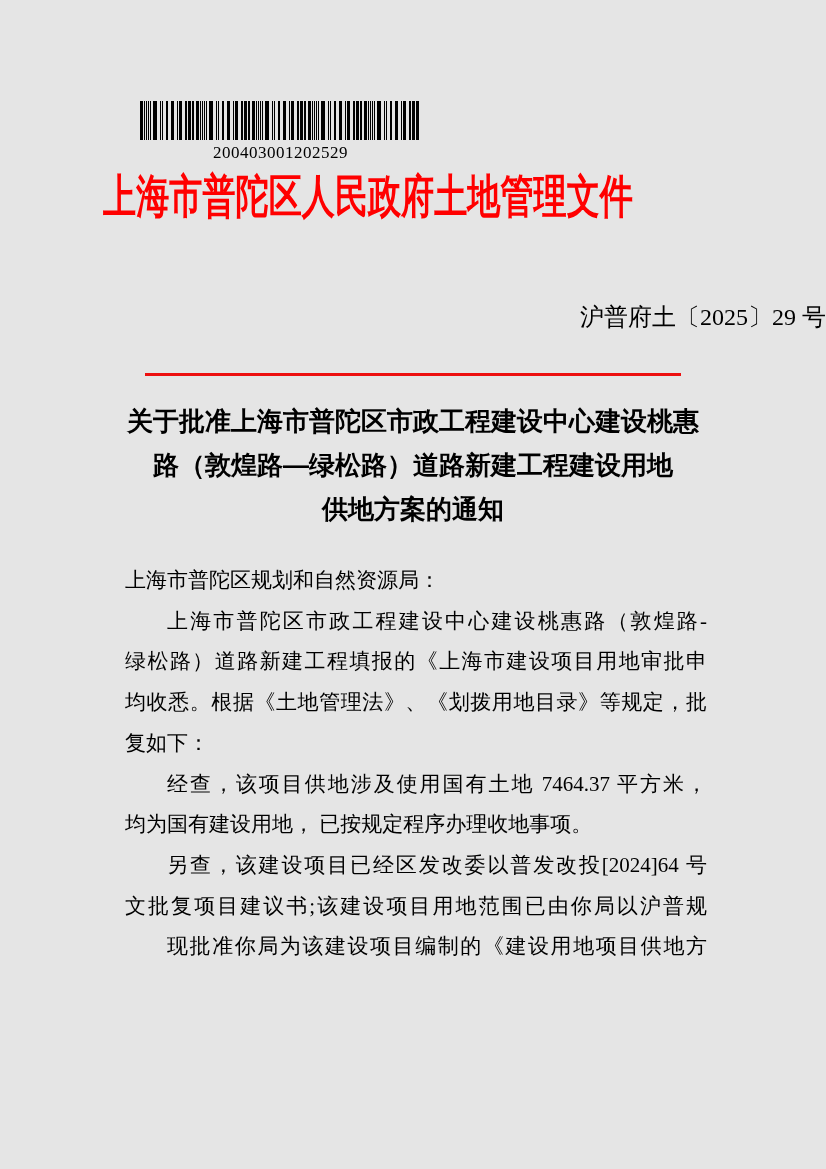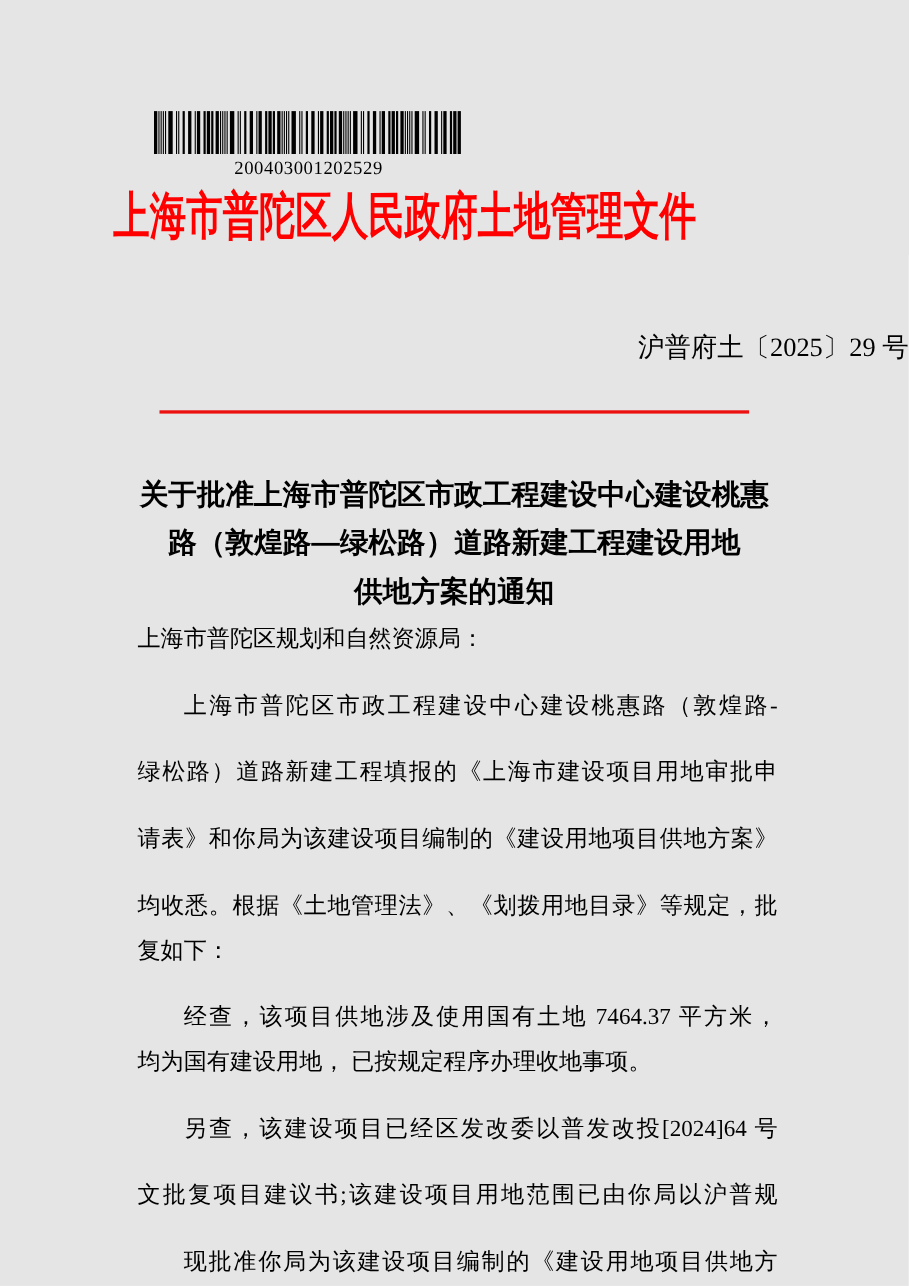--- a/index.html
+++ b/index.html
@@ -53,31 +53,31 @@
   .red-line {
     position: absolute; left: 145px; top: 373px;
     width: 536px; height: 3px;
   }
   
   .notice-title {
     position: absolute; left: 0; top: 399px; width: 826px;
     text-align: center;
     font-family: "Liberation Sans", sans-serif;
     font-weight: bold;
-    font-size: 26px; line-height: 44px; margin-top: 28px;
+    font-size: 26px; line-height: 44px;
   }
   
   .doc-body {
     position: absolute; left: 125px; top: 560px;
     width: 582px;
     font-family: "Liberation Serif", serif;
     font-size: 21px; line-height: 40.7px;
   }
   .body-line { white-space: pre-wrap; }
-  .body-line.j { text-align: justify; text-align-last: justify; margin-top: 20px; }
+  .body-line.j { text-align: justify; text-align-last: justify; }
   .body-line.ind { text-indent: 42px; }
 </style>
 </head>
 <body>
 
 <div class="page">
 
   <div class="barcode"><span class="bar" style="width: 3px; margin-right: 1px;"></span><span class="bar" style="width: 1px; margin-right: 1px;"></span><span class="bar" style="width: 1px; margin-right: 1px;"></span><span class="bar" style="width: 1px; margin-right: 1px;"></span><span class="bar" style="width: 1px; margin-right: 2px;"></span><span class="bar" style="width: 4px; margin-right: 3px;"></span><span class="bar" style="width: 1px; margin-right: 1px;"></span><span class="bar" style="width: 1px; margin-right: 3px;"></span><span class="bar" style="width: 2px; margin-right: 3px;"></span><span class="bar" style="width: 3px; margin-right: 3px;"></span><span class="bar" style="width: 1px; margin-right: 1px;"></span><span class="bar" style="width: 3px; margin-right: 3px;"></span><span class="bar" style="width: 2px; margin-right: 1px;"></span><span class="bar" style="width: 3px; margin-right: 1px;"></span><span class="bar" style="width: 2px; margin-right: 2px;"></span><span class="bar" style="width: 3px; margin-right: 1px;"></span><span class="bar" style="width: 1px; margin-right: 1px;"></span><span class="bar" style="width: 1px; margin-right: 1px;"></span><span class="bar" style="width: 1px; margin-right: 1px;"></span><span class="bar" style="width: 1px; margin-right: 2px;"></span><span class="bar" style="width: 4px; margin-right: 3px;"></span><span class="bar" style="width: 1px; margin-right: 1px;"></span><span class="bar" style="width: 1px; margin-right: 3px;"></span><span class="bar" style="width: 2px; margin-right: 3px;"></span><span class="bar" style="width: 3px; margin-right: 3px;"></span><span class="bar" style="width: 1px; margin-right: 1px;"></span><span class="bar" style="width: 3px; margin-right: 3px;"></span><span class="bar" style="width: 2px; margin-right: 1px;"></span><span class="bar" style="width: 3px; margin-right: 1px;"></span><span class="bar" style="width: 2px; margin-right: 2px;"></span><span class="bar" style="width: 3px; margin-right: 1px;"></span><span class="bar" style="width: 1px; margin-right: 1px;"></span><span class="bar" style="width: 1px; margin-right: 1px;"></span><span class="bar" style="width: 1px; margin-right: 1px;"></span><span class="bar" style="width: 1px; margin-right: 2px;"></span><span class="bar" style="width: 4px; margin-right: 3px;"></span><span class="bar" style="width: 1px; margin-right: 1px;"></span><span class="bar" style="width: 1px; margin-right: 3px;"></span><span class="bar" style="width: 2px; margin-right: 3px;"></span><span class="bar" style="width: 3px; margin-right: 3px;"></span><span class="bar" style="width: 1px; margin-right: 1px;"></span><span class="bar" style="width: 3px; margin-right: 3px;"></span><span class="bar" style="width: 2px; margin-right: 1px;"></span><span class="bar" style="width: 3px; margin-right: 1px;"></span><span class="bar" style="width: 2px; margin-right: 2px;"></span><span class="bar" style="width: 3px; margin-right: 1px;"></span><span class="bar" style="width: 1px; margin-right: 1px;"></span><span class="bar" style="width: 1px; margin-right: 1px;"></span><span class="bar" style="width: 1px; margin-right: 1px;"></span><span class="bar" style="width: 1px; margin-right: 2px;"></span><span class="bar" style="width: 4px; margin-right: 3px;"></span><span class="bar" style="width: 1px; margin-right: 1px;"></span><span class="bar" style="width: 1px; margin-right: 3px;"></span><span class="bar" style="width: 2px; margin-right: 3px;"></span><span class="bar" style="width: 3px; margin-right: 3px;"></span><span class="bar" style="width: 1px; margin-right: 1px;"></span><span class="bar" style="width: 3px; margin-right: 3px;"></span><span class="bar" style="width: 2px; margin-right: 1px;"></span><span class="bar" style="width: 3px; margin-right: 1px;"></span><span class="bar" style="width: 2px; margin-right: 2px;"></span><span class="bar" style="width: 3px; margin-right: 1px;"></span><span class="bar" style="width: 1px; margin-right: 1px;"></span><span class="bar" style="width: 1px; margin-right: 1px;"></span><span class="bar" style="width: 1px; margin-right: 1px;"></span><span class="bar" style="width: 1px; margin-right: 2px;"></span><span class="bar" style="width: 4px; margin-right: 3px;"></span><span class="bar" style="width: 1px; margin-right: 1px;"></span><span class="bar" style="width: 1px; margin-right: 3px;"></span><span class="bar" style="width: 2px; margin-right: 3px;"></span><span class="bar" style="width: 3px; margin-right: 3px;"></span><span class="bar" style="width: 1px; margin-right: 1px;"></span><span class="bar" style="width: 3px; margin-right: 3px;"></span><span class="bar" style="width: 2px; margin-right: 1px;"></span><span class="bar" style="width: 3px; margin-right: 1px;"></span><span class="bar" style="width: 3px;"></span></div>
   <div class="barcode-number">200403001202529</div>
 
@@ -92,21 +92,20 @@
   <div class="notice-title">
       <div>关于批准上海市普陀区市政工程建设中心建设桃惠</div>
       <div>路（敦煌路—绿松路）道路新建工程建设用地</div>
       <div>供地方案的通知</div>
     </div>
 
   <div class="doc-body">
       <div class="body-line">上海市普陀区规划和自然资源局：</div>
       <div class="body-line j ind">上海市普陀区市政工程建设中心建设桃惠路（敦煌路-</div>
       <div class="body-line j">绿松路）道路新建工程填报的《上海市建设项目用地审批申</div>
-      <div class="body-line j">请表》和你局为该建设项目编制的《建设用地项目供地方案》</div>
       <div class="body-line j">均收悉。根据《土地管理法》、《划拨用地目录》等规定，批</div>
       <div class="body-line">复如下：</div>
       <div class="body-line j ind">经查，该项目供地涉及使用国有土地 7464.37 平方米，</div>
       <div class="body-line">均为国有建设用地， 已按规定程序办理收地事项。</div>
       <div class="body-line j ind">另查，该建设项目已经区发改委以普发改投[2024]64 号</div>
       <div class="body-line j">文批复项目建议书;该建设项目用地范围已由你局以沪普规</div>
       <div class="body-line j ind">现批准你局为该建设项目编制的《建设用地项目供地方</div>
     </div>
 
 </div>

